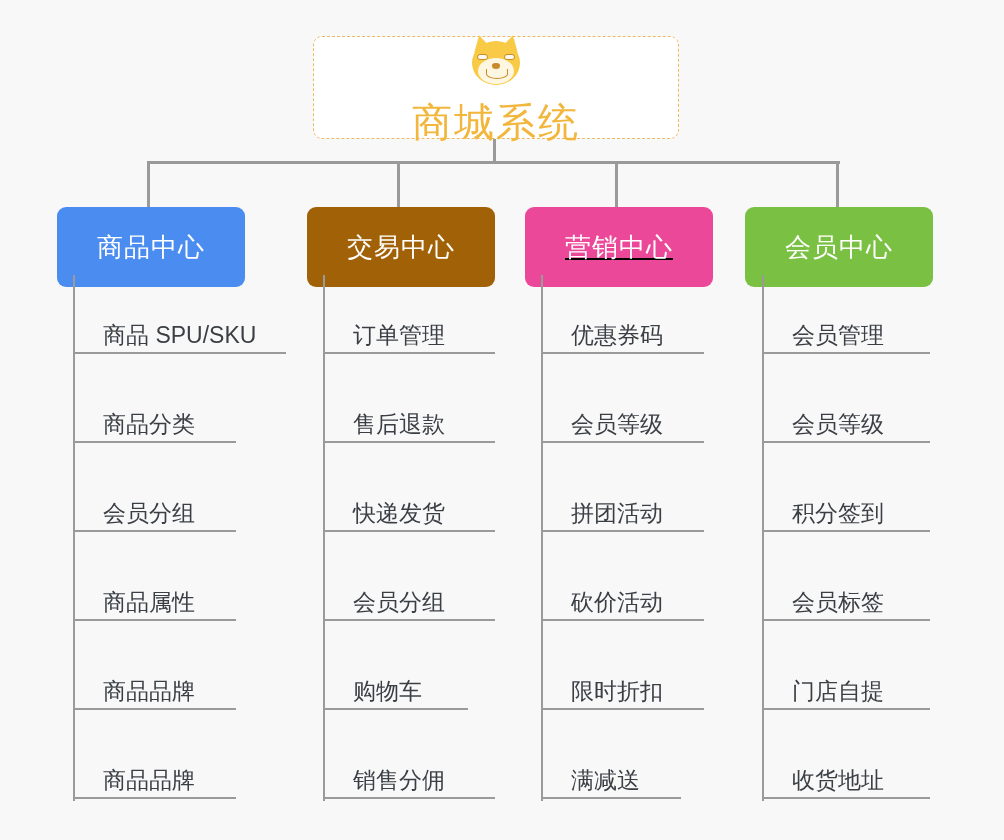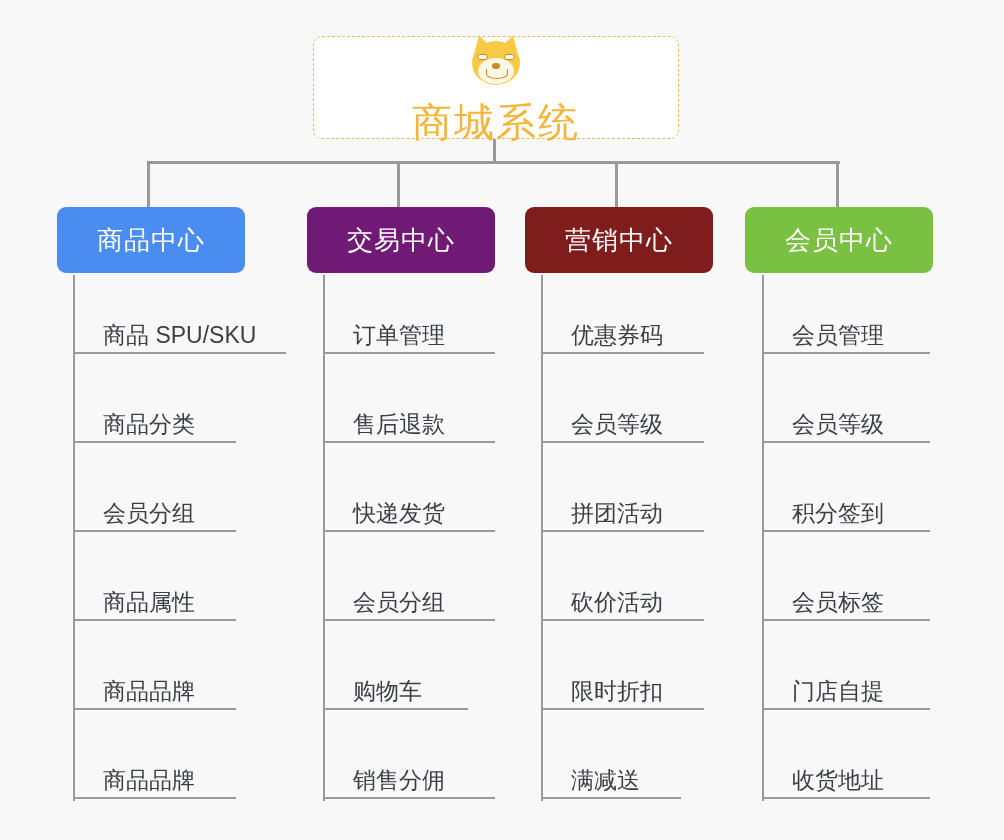--- a/index.html
+++ b/index.html
@@ -115,21 +115,21 @@
 
   
   .column {
     position: absolute;
     top: 207px;
   }
   .cat-header {
     position: absolute;
     top: 0;
     width: 188px;
-    height: 66px;
+    height: 80px;
     border-radius: 9px;
     display: flex;
     align-items: center;
     justify-content: center;
     box-sizing: border-box;
   }
   .cat-header-label {
     font-size: 26px;
     color: #ffffff;
     letter-spacing: 1px;
@@ -214,21 +214,21 @@
         <div class="leaf" style="left: 16px; top: 503px; width: 163px;">
           <div class="leaf-line" style="width: 163px;"></div>
           <div class="leaf-label">商品品牌</div>
         </div>
         <div class="leaf" style="left: 16px; top: 592px; width: 163px;">
           <div class="leaf-line" style="width: 163px;"></div>
           <div class="leaf-label">商品品牌</div>
         </div>
       </div>
       <div class="column" style="left: 307px; width: 260px;">
-        <div class="cat-header" style="background: #701a75;">
+        <div class="cat-header" style="background: #a16207;">
           <div class="cat-header-label">交易中心</div>
         </div>
         <div class="trunk" style="left: 16px; height: 526px;"></div>
         <div class="leaf" style="left: 16px; top: 147px; width: 172px;">
           <div class="leaf-line" style="width: 172px;"></div>
           <div class="leaf-label">订单管理</div>
         </div>
         <div class="leaf" style="left: 16px; top: 236px; width: 172px;">
           <div class="leaf-line" style="width: 172px;"></div>
           <div class="leaf-label">售后退款</div>
@@ -244,21 +244,21 @@
         <div class="leaf" style="left: 16px; top: 503px; width: 145px;">
           <div class="leaf-line" style="width: 145px;"></div>
           <div class="leaf-label">购物车</div>
         </div>
         <div class="leaf" style="left: 16px; top: 592px; width: 172px;">
           <div class="leaf-line" style="width: 172px;"></div>
           <div class="leaf-label">销售分佣</div>
         </div>
       </div>
       <div class="column" style="left: 525px; width: 260px;">
-        <div class="cat-header" style="background: #7f1d1d;">
+        <div class="cat-header" style="background: #ec4899; text-decoration: underline;">
           <div class="cat-header-label">营销中心</div>
         </div>
         <div class="trunk" style="left: 16px; height: 526px;"></div>
         <div class="leaf" style="left: 16px; top: 147px; width: 163px;">
           <div class="leaf-line" style="width: 163px;"></div>
           <div class="leaf-label">优惠券码</div>
         </div>
         <div class="leaf" style="left: 16px; top: 236px; width: 163px;">
           <div class="leaf-line" style="width: 163px;"></div>
           <div class="leaf-label">会员等级</div>

